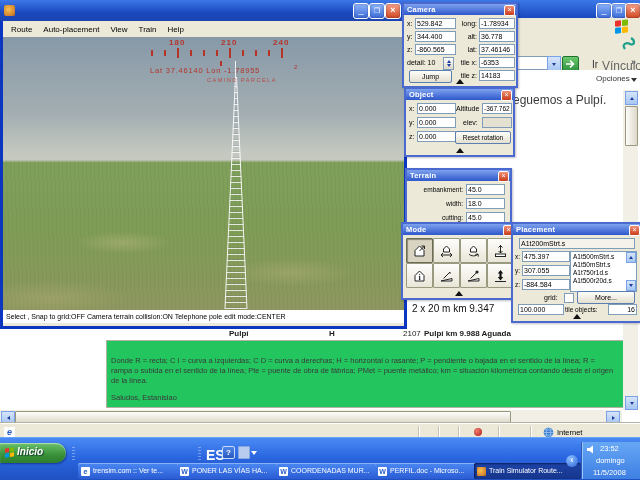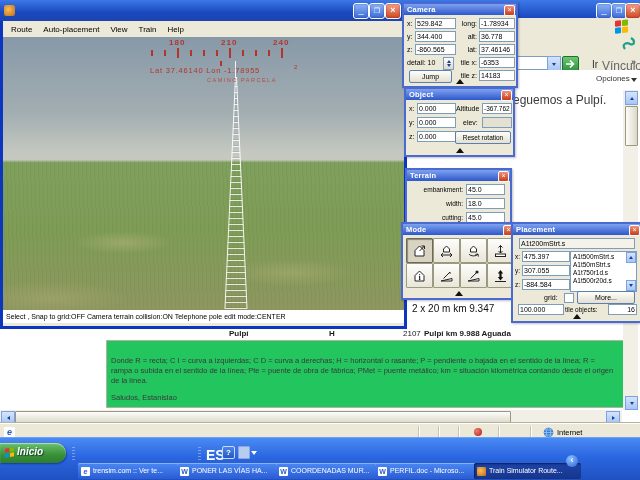--- a/index.html
+++ b/index.html
@@ -373,13 +373,22 @@
     <span class="docicon">W</span>
     <span>PERFIL.doc - Microso...</span>
   </div>
   <div class="task active" style="left:474px">
     <span class="docicon" style="background:radial-gradient(circle at 40% 40%,#F8C050,#C06820);color:transparent">.</span>
     <span>Train Simulator Route...</span>
   </div>
 
   <div class="abs" style="left:566px;top:17px;width:12px;height:12px;border-radius:50%;
        background:radial-gradient(circle at 35% 30%,#8CC0FF,#2E66D8);color:#fff;font-size:9px;font-weight:bold;text-align:center;line-height:11px">‹</div>
+  <div class="abs" style="left:581px;top:4px;width:59px;height:37px;
+       background:linear-gradient(#66A7F5,#3E7FE3);border-left:1px solid #2C5CB8;box-shadow:inset 1px 0 0 #9CC4F8;color:#fff">
+    <svg style="position:absolute;left:5px;top:3px" width="8" height="9" viewBox="0 0 8 9">
+      <path d="M0 3 H2.5 L6 .5 V8.5 L2.5 6 H0 Z" fill="#fff"></path>
+    </svg>
+    <span style="position:absolute;left:18px;top:2px;font-size:7.5px">23:52</span>
+    <span style="position:absolute;left:14px;top:14px;font-size:7.5px">domingo</span>
+    <span style="position:absolute;left:11px;top:26px;font-size:7.5px">11/5/2008</span>
+  </div>
 </div>
 
 </body></html>

